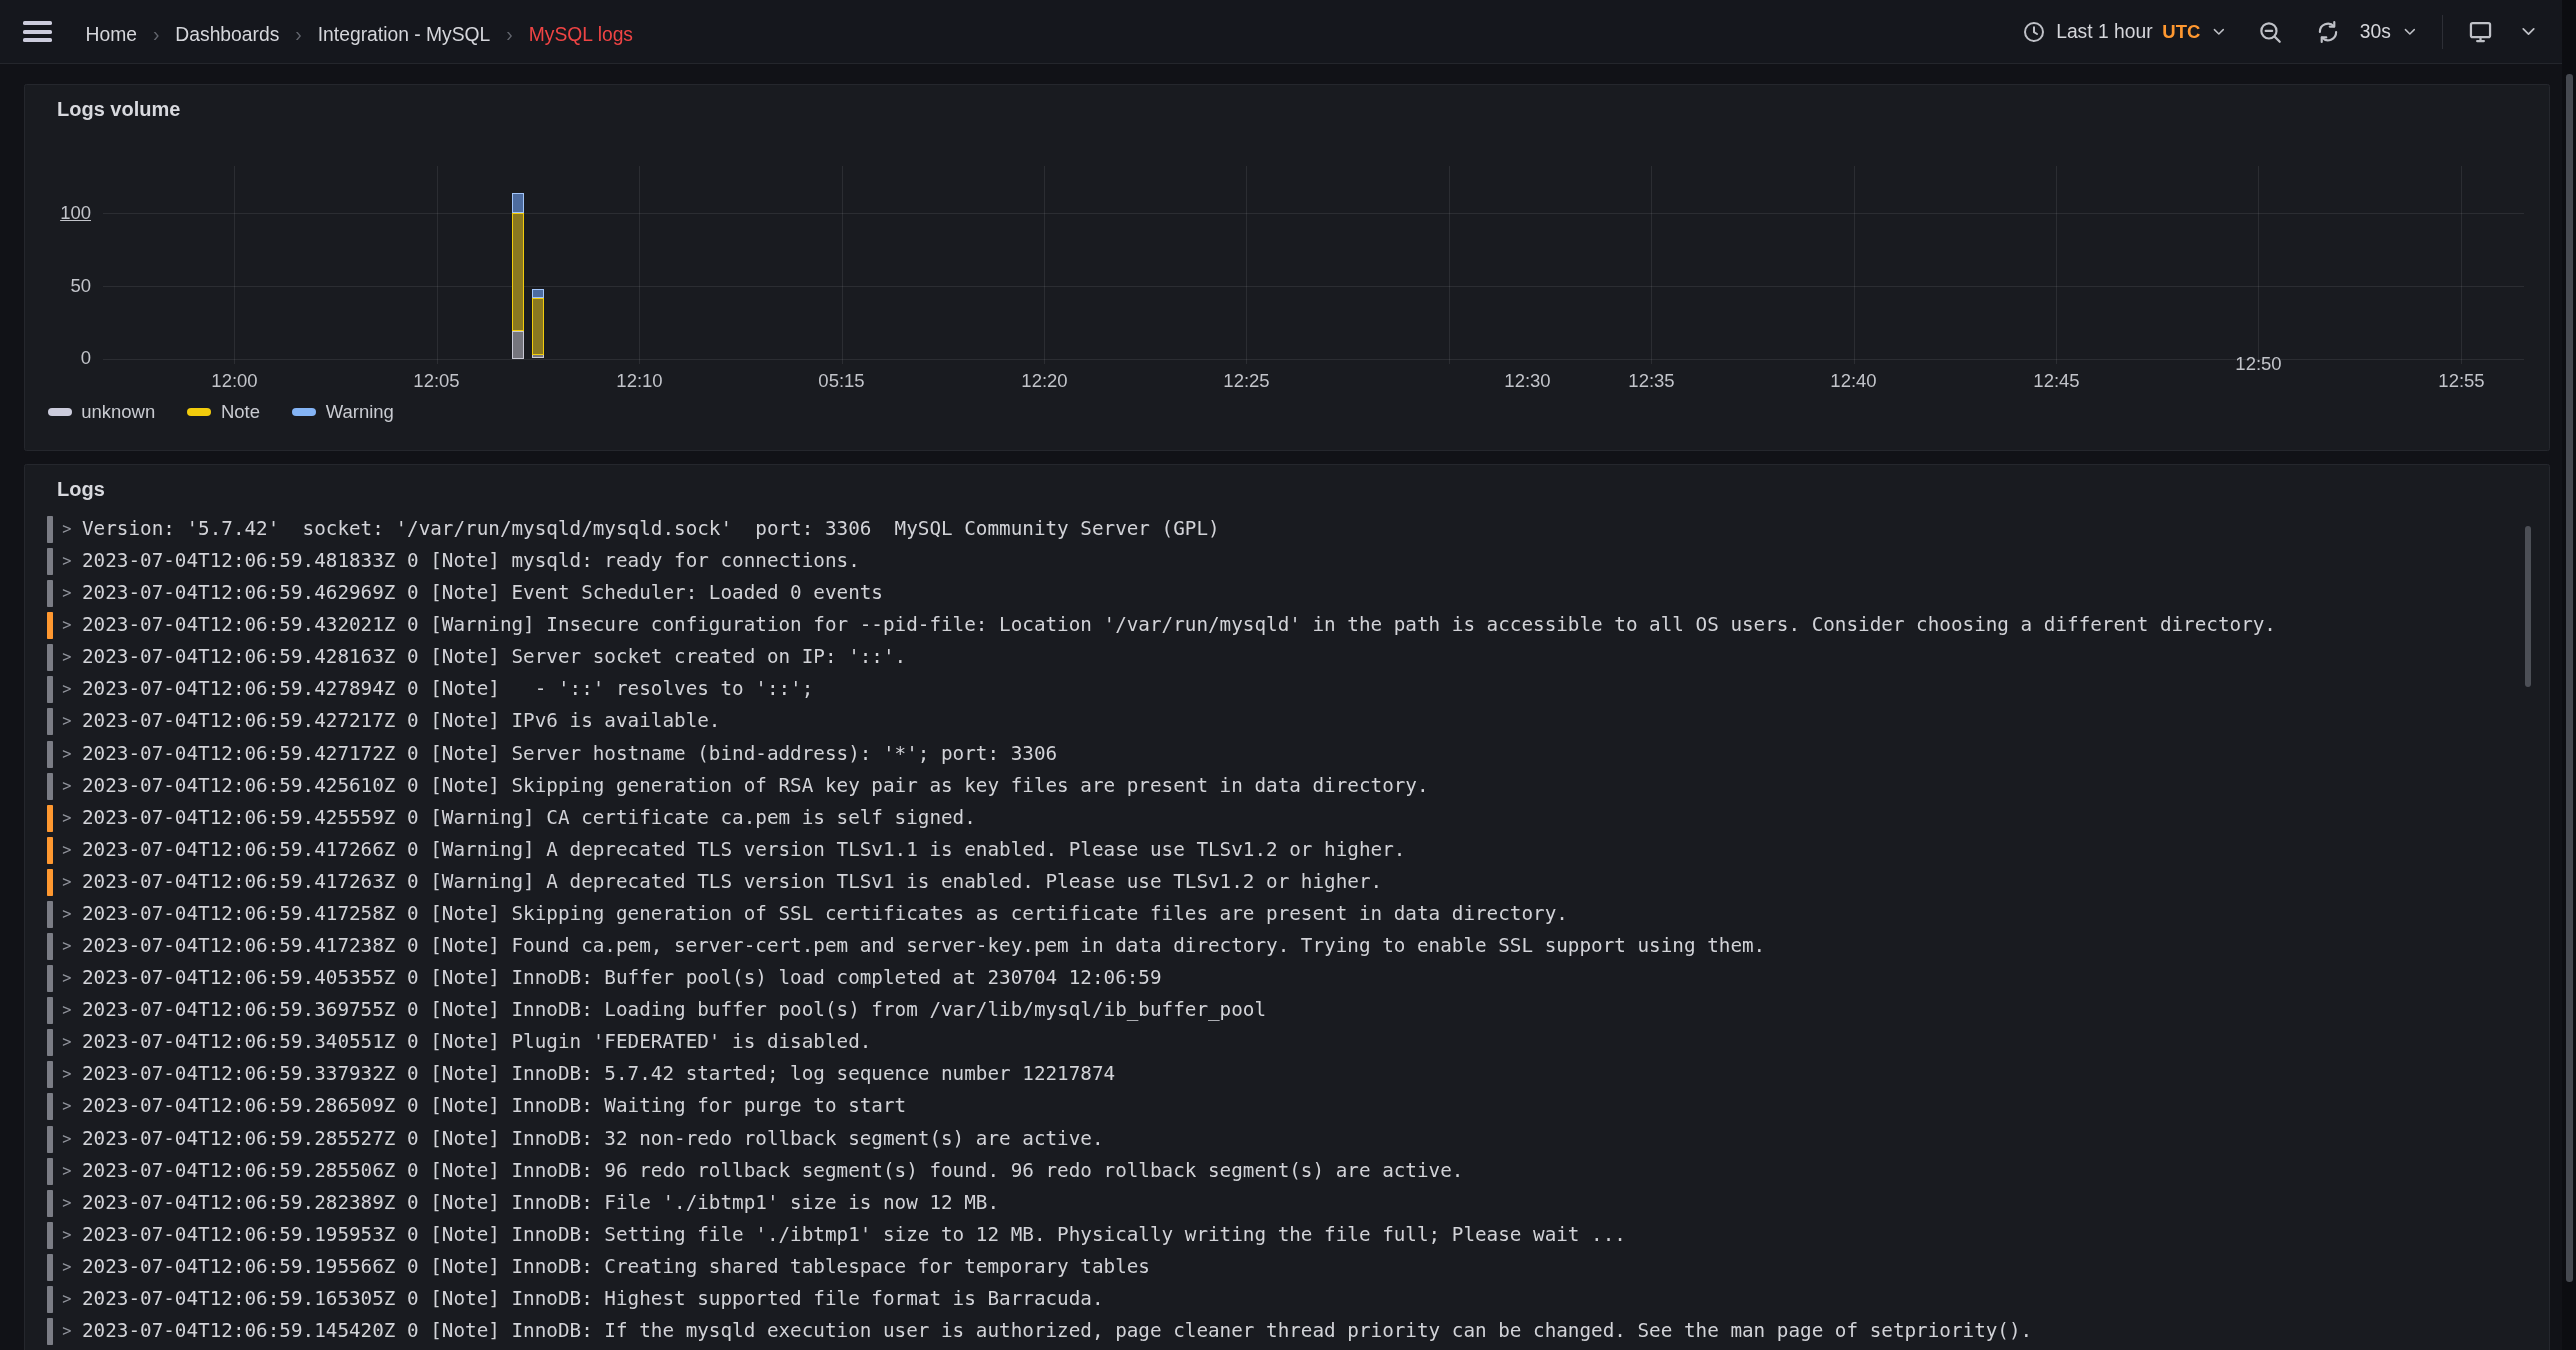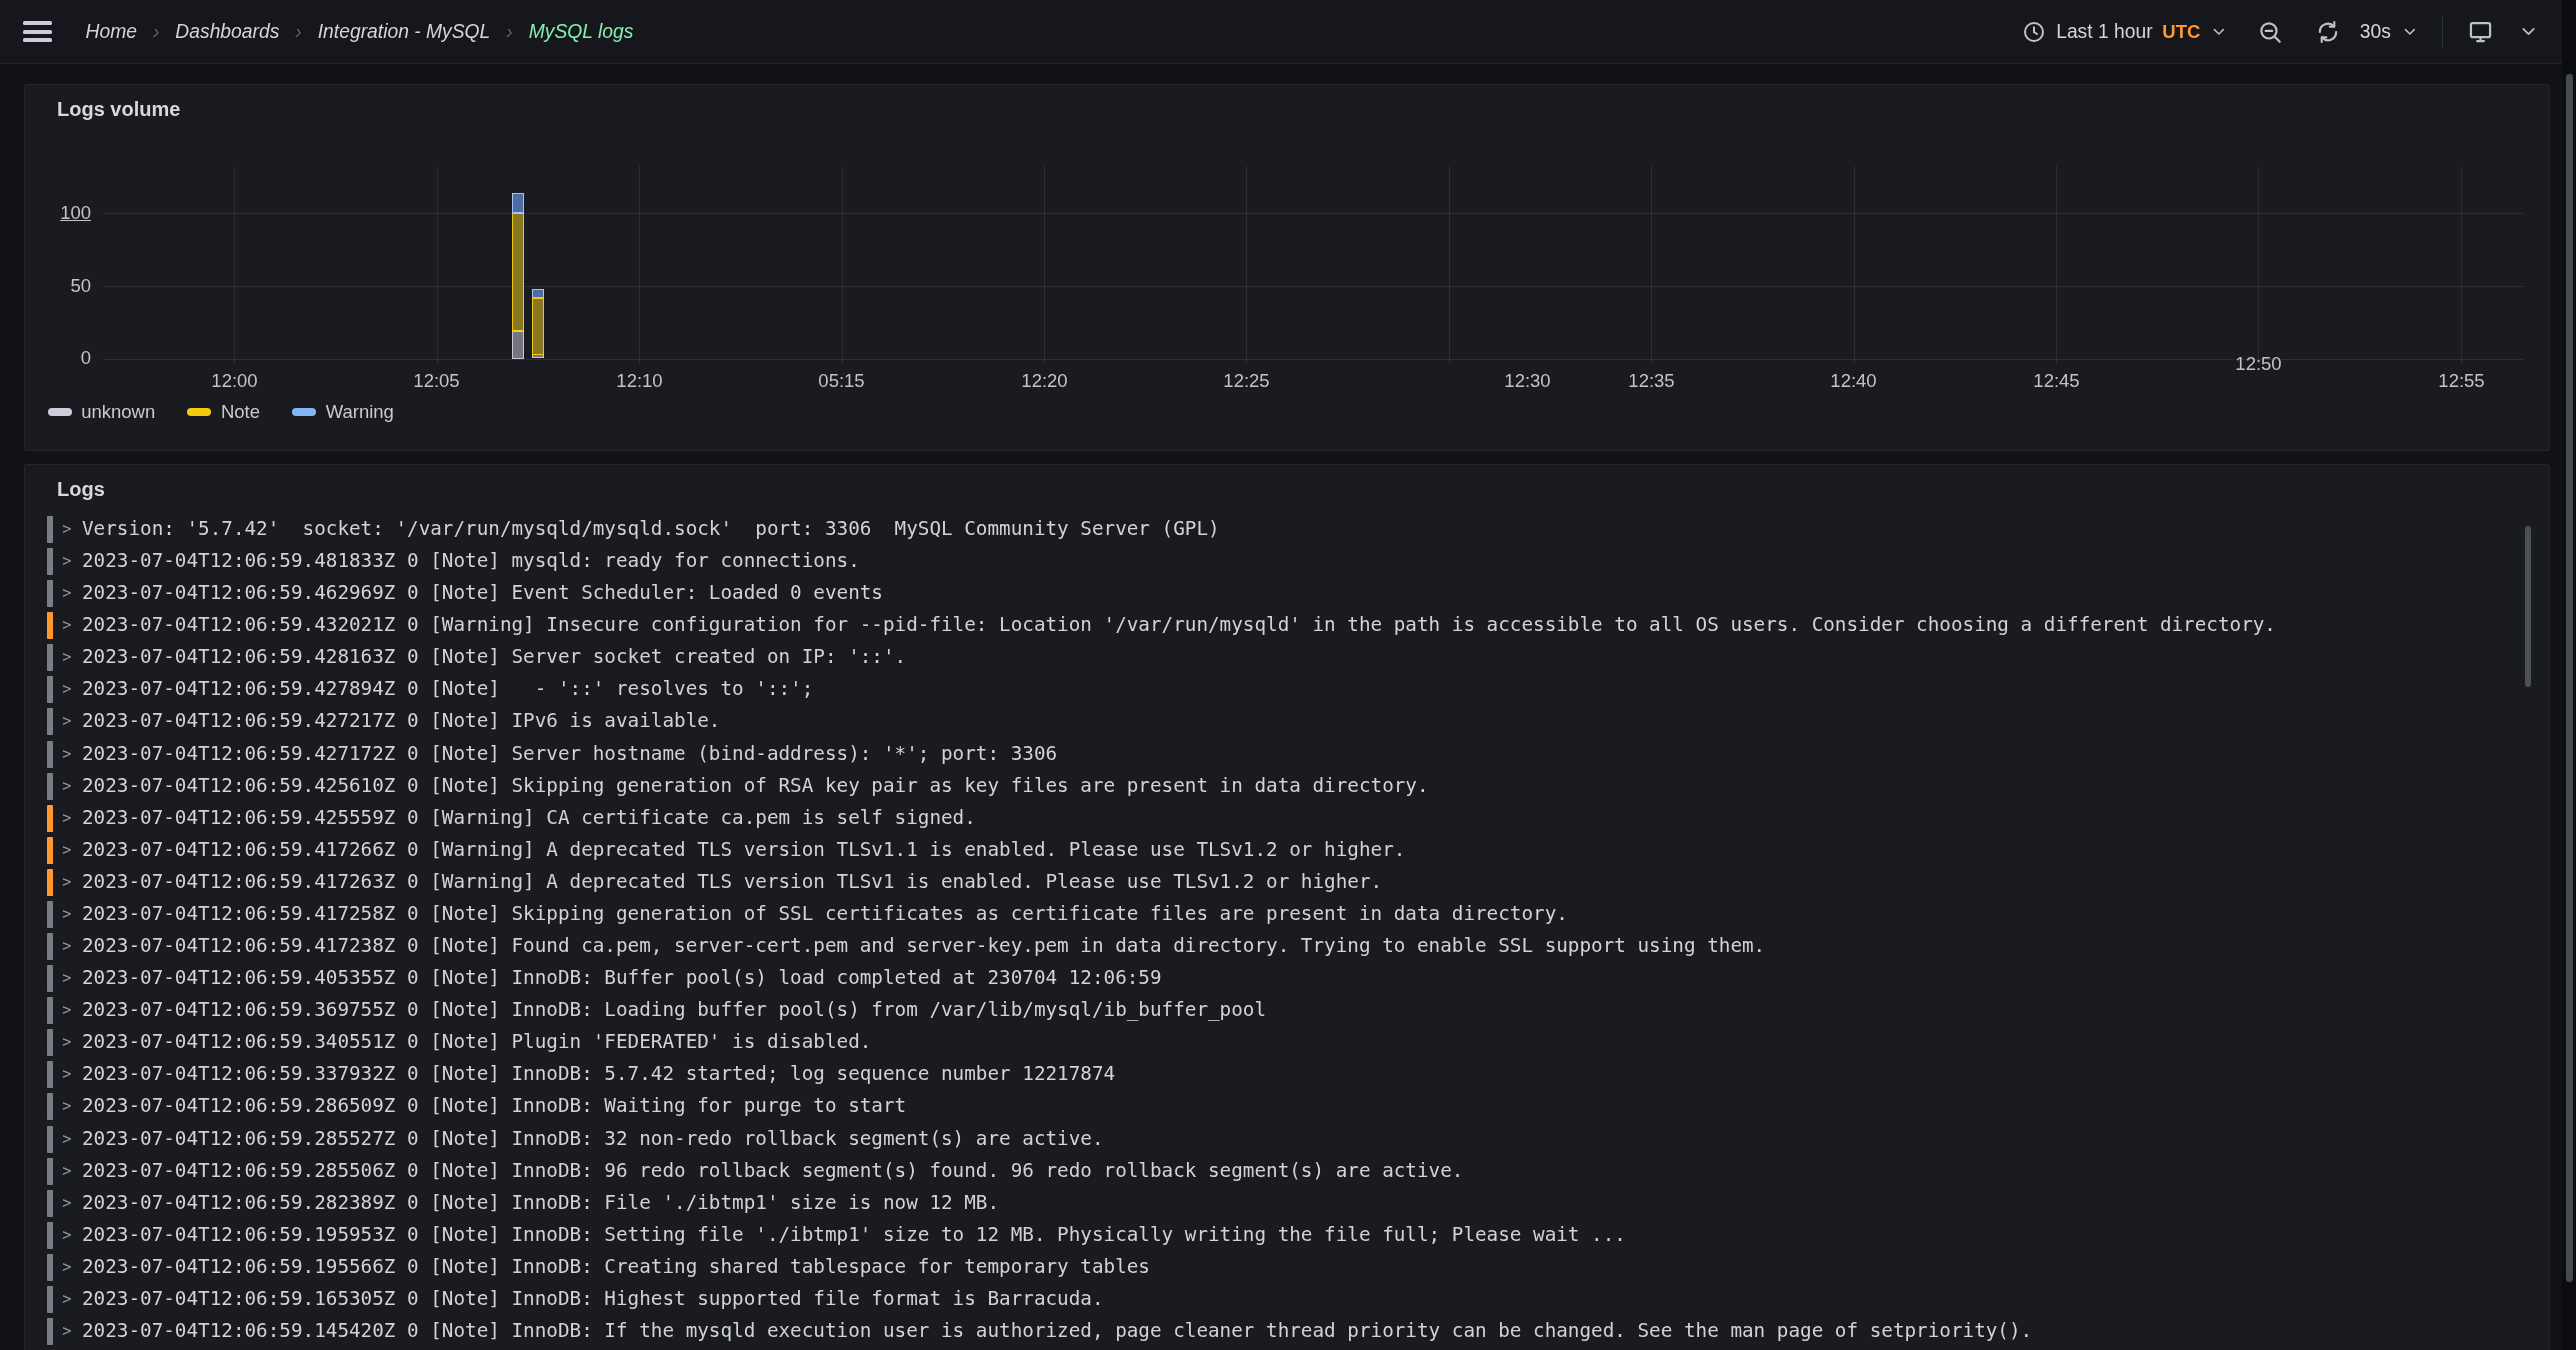--- a/index.html
+++ b/index.html
@@ -3,26 +3,26 @@
 <meta charset="utf-8">
 <style>
   html,body{margin:0;padding:0;width:2576px;height:1351px;overflow:hidden;background:#111217;
             font-family:"Liberation Sans",sans-serif;-webkit-font-smoothing:antialiased;}
   #app{position:absolute;inset:0;width:2576px;height:1351px;background:#111217;}
 
   
   .nav{position:absolute;left:0;top:0;width:2576px;height:64px;background:#15171d;
        border-bottom:0.8px solid #24262c;display:flex;align-items:center;justify-content:space-between;
        padding:0 37px 0 22.5px;box-sizing:border-box;}
-  .nav-left{display:flex;align-items:center;font-style:italic;}
+  .nav-left{display:flex;align-items:flex-end;}
   .burger{width:29px;height:29px;margin-right:34px;display:flex;flex-direction:column;justify-content:center;gap:4.8px;cursor:pointer;}
   .burger span{display:block;height:4px;border-radius:1.6px;background:#ccccdc;}
   .crumbs{display:flex;align-items:center;gap:16px;font-size:19.3px;color:#d5d6db;}
   .crumb{cursor:pointer;}
-  .crumb.current{color:#86efac;}
+  .crumb.current{color:#ef4444;}
   .crumb-sep{color:#62656d;font-size:19.3px;}
 
   .nav-right{display:flex;align-items:center;gap:24px;color:#c7c9ce;}
   .nav-btn{display:flex;align-items:center;gap:9.7px;font-size:19.3px;color:#d5d6db;cursor:pointer;}
   .tz{color:#ff9830;font-weight:700;font-size:18.5px;}
   .icon{stroke:#bfc1c7;fill:none;stroke-width:2;stroke-linecap:round;stroke-linejoin:round;}
   .divider{width:0.8px;height:34px;background:#2d2f36;}
 
   
   .panel{position:absolute;background:#191b20;border:0.8px solid #25272d;border-radius:2.4px;box-sizing:border-box;}

